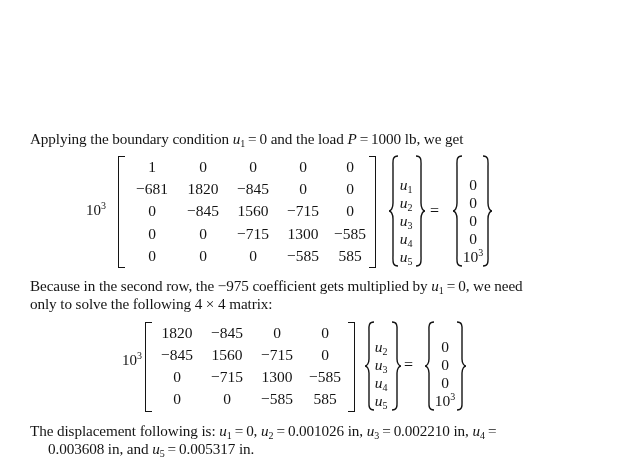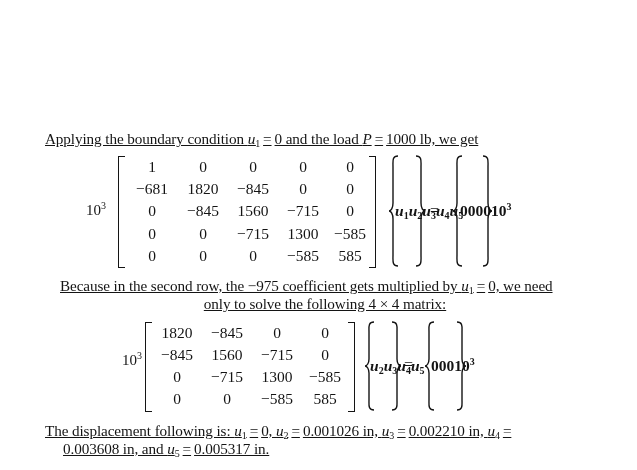--- a/index.html
+++ b/index.html
@@ -2,42 +2,41 @@
 <html><head>
 <meta charset="utf-8">
 <style>
   html, body { margin: 0; padding: 0; background: #ffffff; }
   body {
     width: 637px; height: 470px; position: relative; overflow: hidden;
     font-family: "Liberation Serif", "DejaVu Serif", serif;
     color: #141414;
   }
   .para {
-    position: absolute; left: 45px; width: 560px;
+    position: absolute; left: 30px; width: 560px;
     font-size: 15.2px; line-height: 18px; letter-spacing: -0.1px;
     white-space: nowrap;
-    text-decoration: underline;
   }
   .ital { font-style: italic; }
   sub { font-size: 10px; vertical-align: -3px; line-height: 0; }
   sup { font-size: 10px; vertical-align: 6px; line-height: 0; }
   .eqs { padding: 0 3px; }
   .factor { position: absolute; font-size: 15px; }
   .bracket-l, .bracket-r {
     position: absolute; border: 1.6px solid #141414; width: 6px;
   }
   .bracket-l { border-right: none; }
   .bracket-r { border-left: none; }
   .mgrid { position: absolute; display: grid; }
   .mcell { text-align: center; font-size: 15.5px; }
   .brace {
     position: absolute; font-size: 15px;
   }
   .brace svg { position: absolute; top: 0; }
-  .vcol { position: absolute; display: flex; justify-content: flex-start; align-items: center; font-weight: bold; }
+  .vcol { position: absolute; display: flex; flex-direction: column; justify-content: flex-end; align-items: center; }
   .vcell { font-size: 15.5px; }
   .equals { position: absolute; font-size: 16px; }
 </style>
 </head>
 <body>
 
 <div class="para" style="top:130px;">
   <span>Applying the boundary condition </span><span class="ital">u</span><sub>1</sub><span class="eqs">=</span><span>0 and the load </span><span class="ital">P</span><span class="eqs">=</span><span>1000 lb, we get</span>
 </div>
 
@@ -106,24 +105,24 @@
       <span class="vcell"><span>0</span><sup></sup></span>
       <span class="vcell"><span>10</span><sup>3</sup></span>
     </div>
   <div class="brace" style="left:481px; top:155px; width:12px; height:112px;">
     <svg width="12" height="112" viewBox="0 0 12 112">
         <path d="M2 1 C8 1 7 6 7 12 L7 48 C7 53 9 56 11 56 C9 56 7 59 7 64 L7 100 C7 106 8 111 2 111" fill="none" stroke="#141414" stroke-width="1.4"></path>
       </svg>
   </div>
 </div>
 
-<div class="para" style="top:277px;margin-left:15px;">
+<div class="para" style="top:277px;">
   <span>Because in the second row, the −975 coefficient gets multiplied by </span><span class="ital">u</span><sub>1</sub><span class="eqs">=</span><span>0, we need</span>
 </div>
-<div class="para" style="top:295px;text-align:center;">only to solve the following 4 × 4 matrix:</div>
+<div class="para" style="top:295px;">only to solve the following 4 × 4 matrix:</div>
 
 <div>
   <span class="factor" style="left:122px; top:352px;"><span>10</span><sup>3</sup></span>
 
   <div class="bracket-l" style="left:145px; top:322px; height:88px;"></div>
   <div class="mgrid" id="m2" style="left:152px; top:322px; width:196px; grid-template-columns: 50px 50px 50px 46px; grid-auto-rows: 22px; align-items:center;">
       <span class="mcell">1820</span>
       <span class="mcell">−845</span>
       <span class="mcell">0</span>
       <span class="mcell">0</span>

